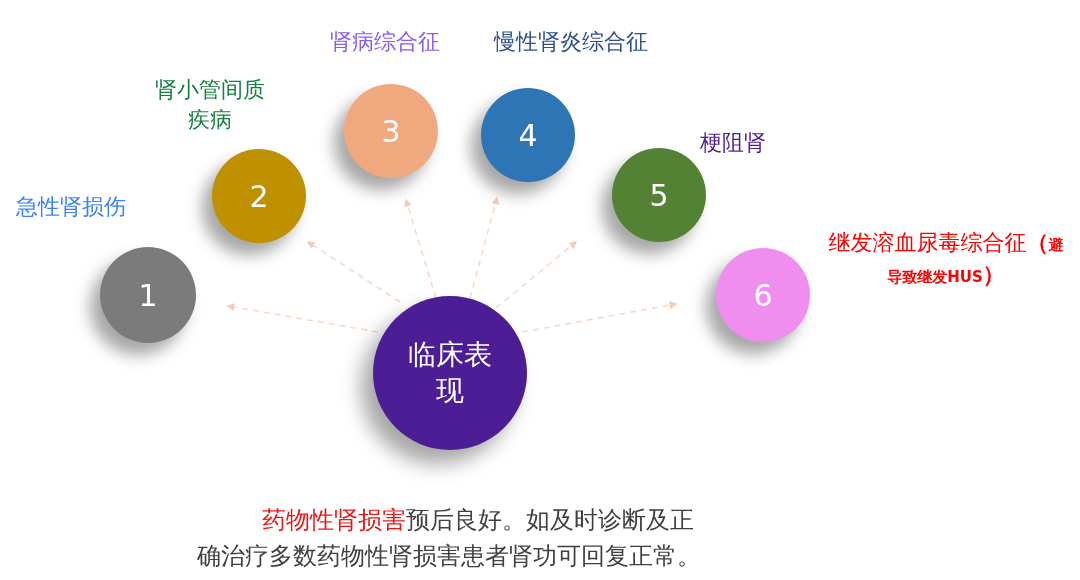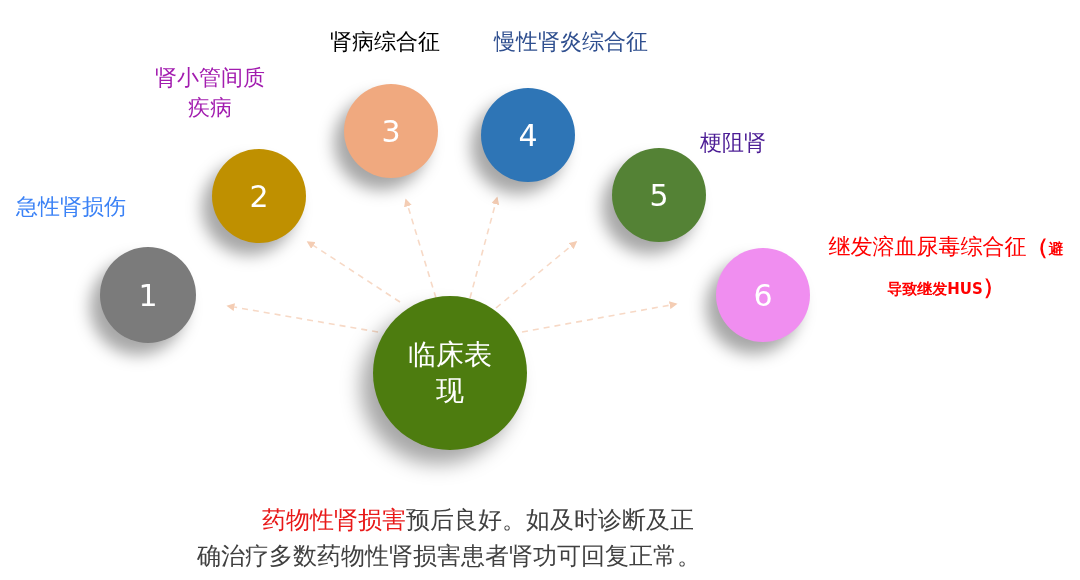--- a/index.html
+++ b/index.html
@@ -15,29 +15,29 @@
       color: #ffffff; font-size: 30px;
       box-shadow: -10px 12px 16px rgba(0,0,0,0.35);
     }
     .center-circle {
       font-size: 28px; line-height: 36px; text-align: center;
       flex-direction: column;
       box-shadow: -12px 14px 20px rgba(0,0,0,0.35);
     }
     .label { position: absolute; font-size: 22px; white-space: nowrap; line-height: 30px; text-align: center; }
     .label-1 { left: 16px; top: 192px; color: #3b82f6; }
-    .label-2 { left: 148px; top: 63px; color: #a21caf; width: 124px; white-space: normal; }
-    .label-3 { left: 330px; top: 27px; color: #000000; }
+    .label-2 { left: 148px; top: 75px; color: #15803d; width: 124px; white-space: normal; }
+    .label-3 { left: 330px; top: 27px; color: #8b5cf6; }
     .label-4 { left: 494px; top: 27px; color: #2f4f8f; }
     .label-5 { left: 700px; top: 128px; color: #4c1d95; }
     .label-6 { left: 815px; top: 228px; color: #ff0000; width: 262px; white-space: normal; }
     .label-6 .l6-main { font-size: 22px; }
     .label-6 .l6-paren { font-size: 22px; font-weight: bold; }
     .label-6 .l6-small { font-size: 15px; font-weight: bold; }
-    .label-6 .l6-line { display: block; line-height: 38px; }
+    .label-6 .l6-line { display: block; line-height: 30px; }
     .footer {
       position: absolute; left: 0; top: 502px; width: 872px;
       font-family: "DejaVu Serif", "Liberation Serif", serif;
       font-size: 24px; color: #404040; line-height: 36px; text-align: center;
     }
     .footer .hl { color: #e81818; }
     .footer-line1 { display: block; padding-left: 84px; text-align: left; margin-left: 178px; }
     .footer-line2 { display: block; margin-left: 26px; }
   </style>
 </head>
@@ -71,21 +71,21 @@
 <div class="circle" style="left:481px; top:88px; width:94px; height:94px; background:#2e75b6;">
   <span>4</span>
 </div>
 <div class="circle" style="left:612px; top:148px; width:94px; height:94px; background:#548235;">
   <span>5</span>
 </div>
 <div class="circle" style="left:716px; top:248px; width:94px; height:94px; background:#f08ef0;">
   <span>6</span>
 </div>
 
-<div class="circle center-circle" style="left:373px; top:296px; width:154px; height:154px; background:#4d7c0f;text-align:center;">
+<div class="circle center-circle" style="left:373px; top:296px; width:154px; height:154px; background:#4c1d95;text-align:center;">
   <span>临床表</span>
   <span>现</span>
 </div>
 
 <div class="label label-1">急性肾损伤</div>
 <div class="label label-2">
   <span style="display:block">肾小管间质</span>
   <span style="display:block">疾病</span>
 </div>
 <div class="label label-3">肾病综合征</div>

